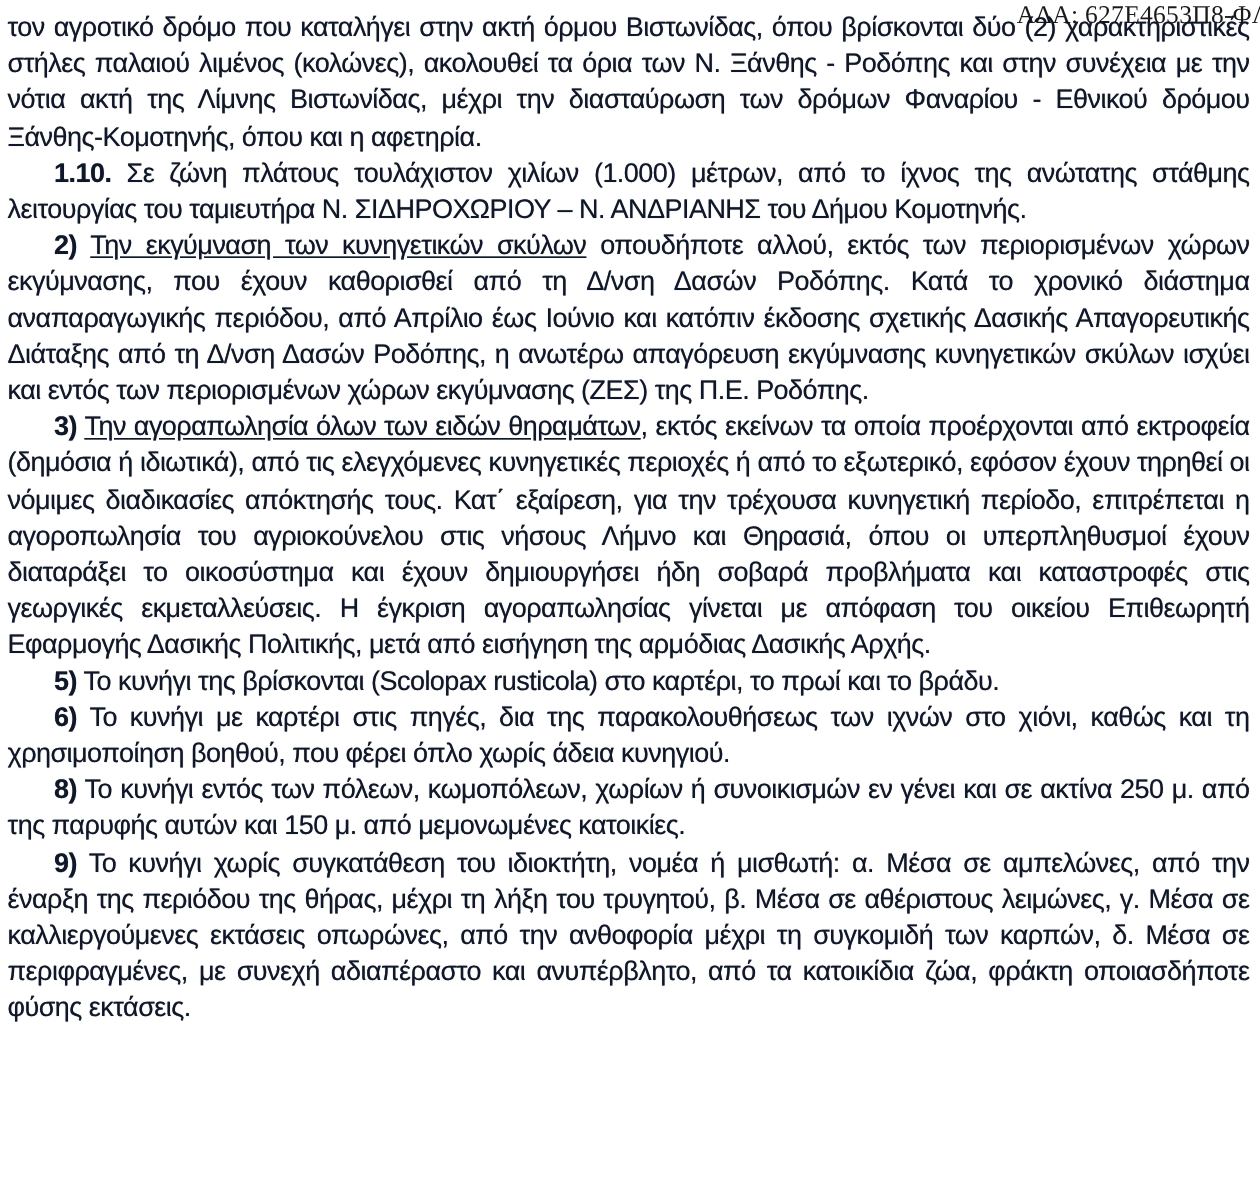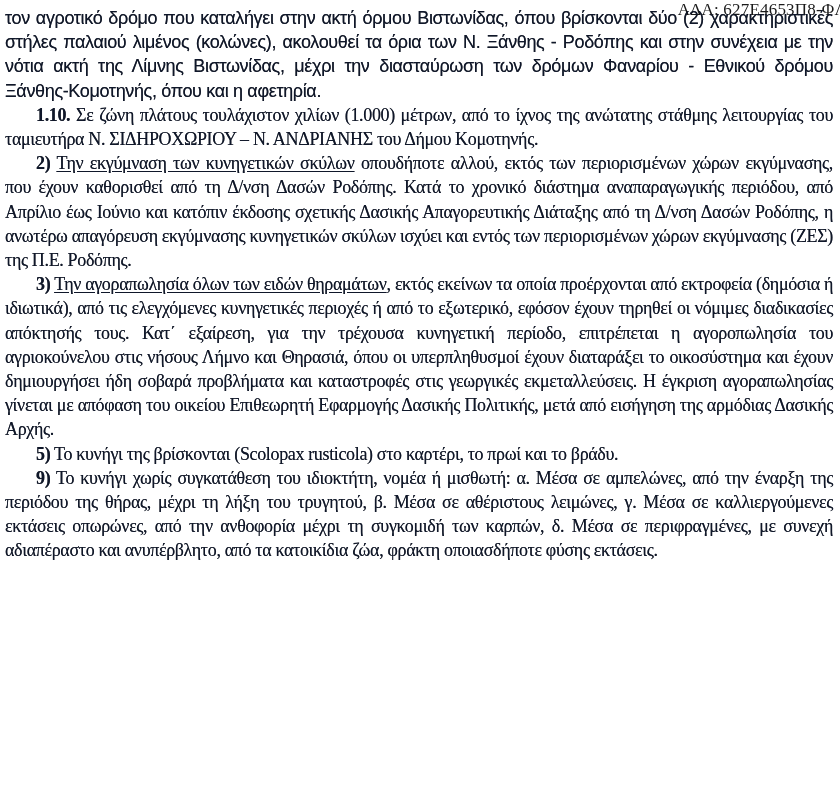--- a/index.html
+++ b/index.html
@@ -35,30 +35,32 @@
     color: #0f172a;
     font-size: 18px;
     line-height: 24.2px;
     letter-spacing: -0.35px;
     text-shadow: 0 0 0.5px rgba(0,0,0,0.65);
   }
   p.para {
     margin: 0;
     text-align: justify;
   }
-  p.para.indent { text-indent: 31px; font-family: Liberation Serif, serif; }
+  p.para.indent { text-indent: 31px; }
   .b { font-weight: bold; }
   .u { text-decoration: underline; text-underline-offset: 2px; }
 </style>
 </head>
 <body>
 
 <div class="page">
   <div class="ada"><span>ΑΔΑ: 627Ε4653Π8-Φ</span><span>Λ</span></div>
   <div class="doc-text">
       <p class="para"><span>τον αγροτικό δρόμο που καταλήγει στην ακτή όρμου Βιστωνίδας, όπου βρίσκονται δύο (2) χαρακτηριστικές στήλες παλαιού λιμένος (κολώνες), ακολουθεί τα όρια των Ν. Ξάνθης - Ροδόπης και στην συνέχεια με την νότια ακτή της Λίμνης Βιστωνίδας, μέχρι την διασταύρωση των δρόμων Φαναρίου - Εθνικού δρόμου Ξάνθης-Κομοτηνής, όπου και η αφετηρία.</span></p>
       <p class="para indent"><span class="b">1.10.</span><span> Σε ζώνη πλάτους τουλάχιστον χιλίων (1.000) μέτρων, από το ίχνος της ανώτατης στάθμης λειτουργίας του ταμιευτήρα Ν. ΣΙΔΗΡΟΧΩΡΙΟΥ – Ν. ΑΝΔΡΙΑΝΗΣ του Δήμου Κομοτηνής.</span></p>
       <p class="para indent"><span class="b">2)</span><span> </span><span class="u">Την εκγύμναση των κυνηγετικών σκύλων</span><span> οπουδήποτε αλλού, εκτός των περιορισμένων χώρων εκγύμνασης, που έχουν καθορισθεί από τη Δ/νση Δασών Ροδόπης. Κατά το χρονικό διάστημα αναπαραγωγικής περιόδου, από Απρίλιο έως Ιούνιο και κατόπιν έκδοσης σχετικής Δασικής Απαγορευτικής Διάταξης από τη Δ/νση Δασών Ροδόπης, η ανωτέρω απαγόρευση εκγύμνασης κυνηγετικών σκύλων ισχύει και εντός των περιορισμένων χώρων εκγύμνασης (ΖΕΣ) της Π.Ε. Ροδόπης.</span></p>
       <p class="para indent"><span class="b">3)</span><span> </span><span class="u">Την αγοραπωλησία όλων των ειδών θηραμάτων</span><span>, εκτός εκείνων τα οποία προέρχονται από εκτροφεία (δημόσια ή ιδιωτικά), από τις ελεγχόμενες κυνηγετικές περιοχές ή από το εξωτερικό, εφόσον έχουν τηρηθεί οι νόμιμες διαδικασίες απόκτησής τους. Κατ΄ εξαίρεση, για την τρέχουσα κυνηγετική περίοδο, επιτρέπεται η αγοροπωλησία του αγριοκούνελου στις νήσους Λήμνο και Θηρασιά, όπου οι υπερπληθυσμοί έχουν διαταράξει το οικοσύστημα και έχουν δημιουργήσει ήδη σοβαρά προβλήματα και καταστροφές στις γεωργικές εκμεταλλεύσεις. Η έγκριση αγοραπωλησίας γίνεται με απόφαση του οικείου Επιθεωρητή Εφαρμογής Δασικής Πολιτικής, μετά από εισήγηση της αρμόδιας Δασικής Αρχής.</span></p>
       <p class="para indent"><span class="b">5)</span><span> Το κυνήγι της βρίσκονται (Scolopax rusticola) στο καρτέρι, το πρωί και το βράδυ.</span></p>
+      <p class="para indent"><span class="b">6)</span><span> Το κυνήγι με καρτέρι στις πηγές, δια της παρακολουθήσεως των ιχνών στο χιόνι, καθώς και τη χρησιμοποίηση βοηθού, που φέρει όπλο χωρίς άδεια κυνηγιού.</span></p>
+      <p class="para indent"><span class="b">8)</span><span> Το κυνήγι εντός των πόλεων, κωμοπόλεων, χωρίων ή συνοικισμών εν γένει και σε ακτίνα 250 μ. από της παρυφής αυτών και 150 μ. από μεμονωμένες κατοικίες.</span></p>
       <p class="para indent"><span class="b">9)</span><span> Το κυνήγι χωρίς συγκατάθεση του ιδιοκτήτη, νομέα ή μισθωτή: α. Μέσα σε αμπελώνες, από την έναρξη της περιόδου της θήρας, μέχρι τη λήξη του τρυγητού, β. Μέσα σε αθέριστους λειμώνες, γ. Μέσα σε καλλιεργούμενες εκτάσεις οπωρώνες, από την ανθοφορία μέχρι τη συγκομιδή των καρπών, δ. Μέσα σε περιφραγμένες, με συνεχή αδιαπέραστο και ανυπέρβλητο, από τα κατοικίδια ζώα, φράκτη οποιασδήποτε φύσης εκτάσεις.</span></p>
     </div>
 </div>
 
 </body></html>

